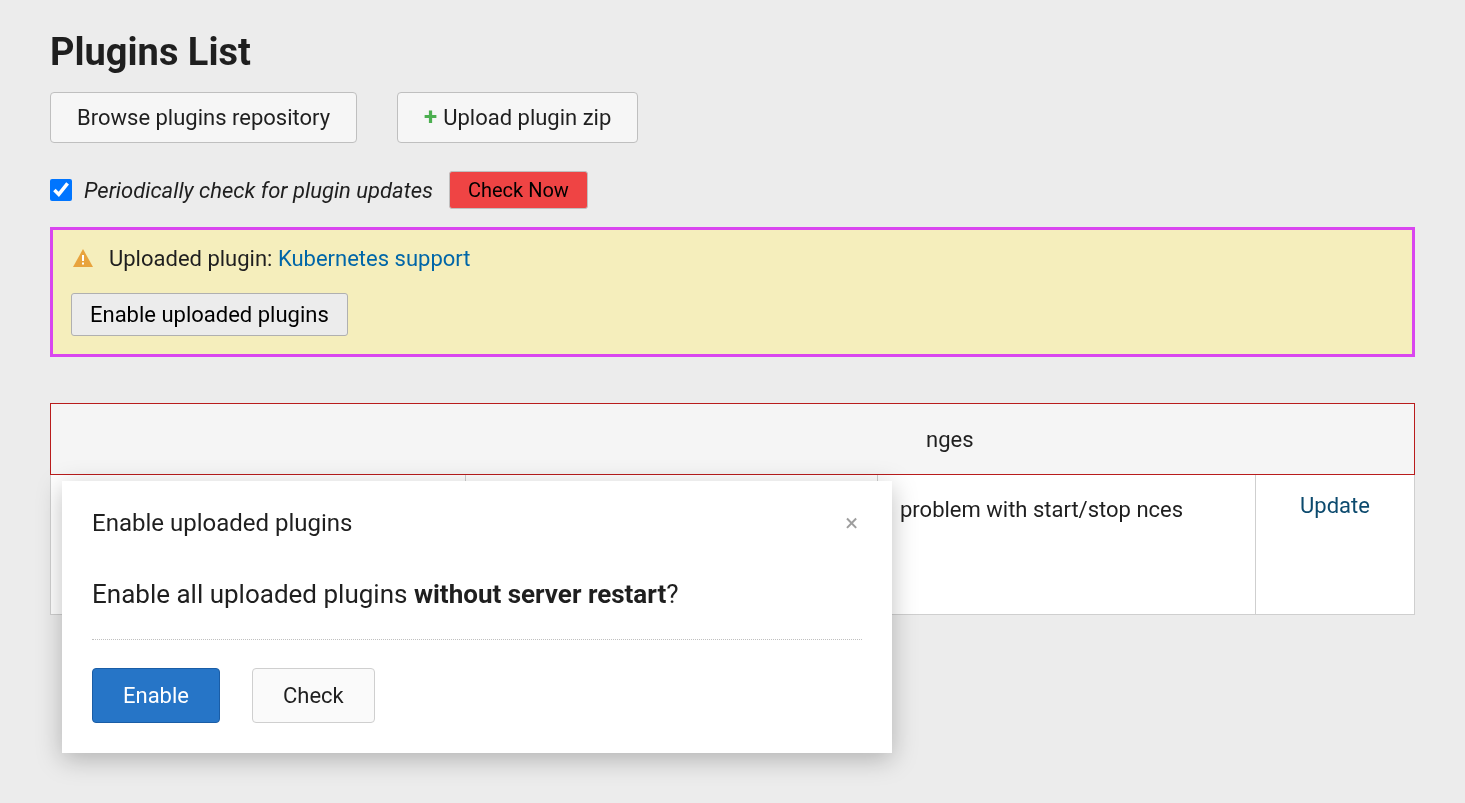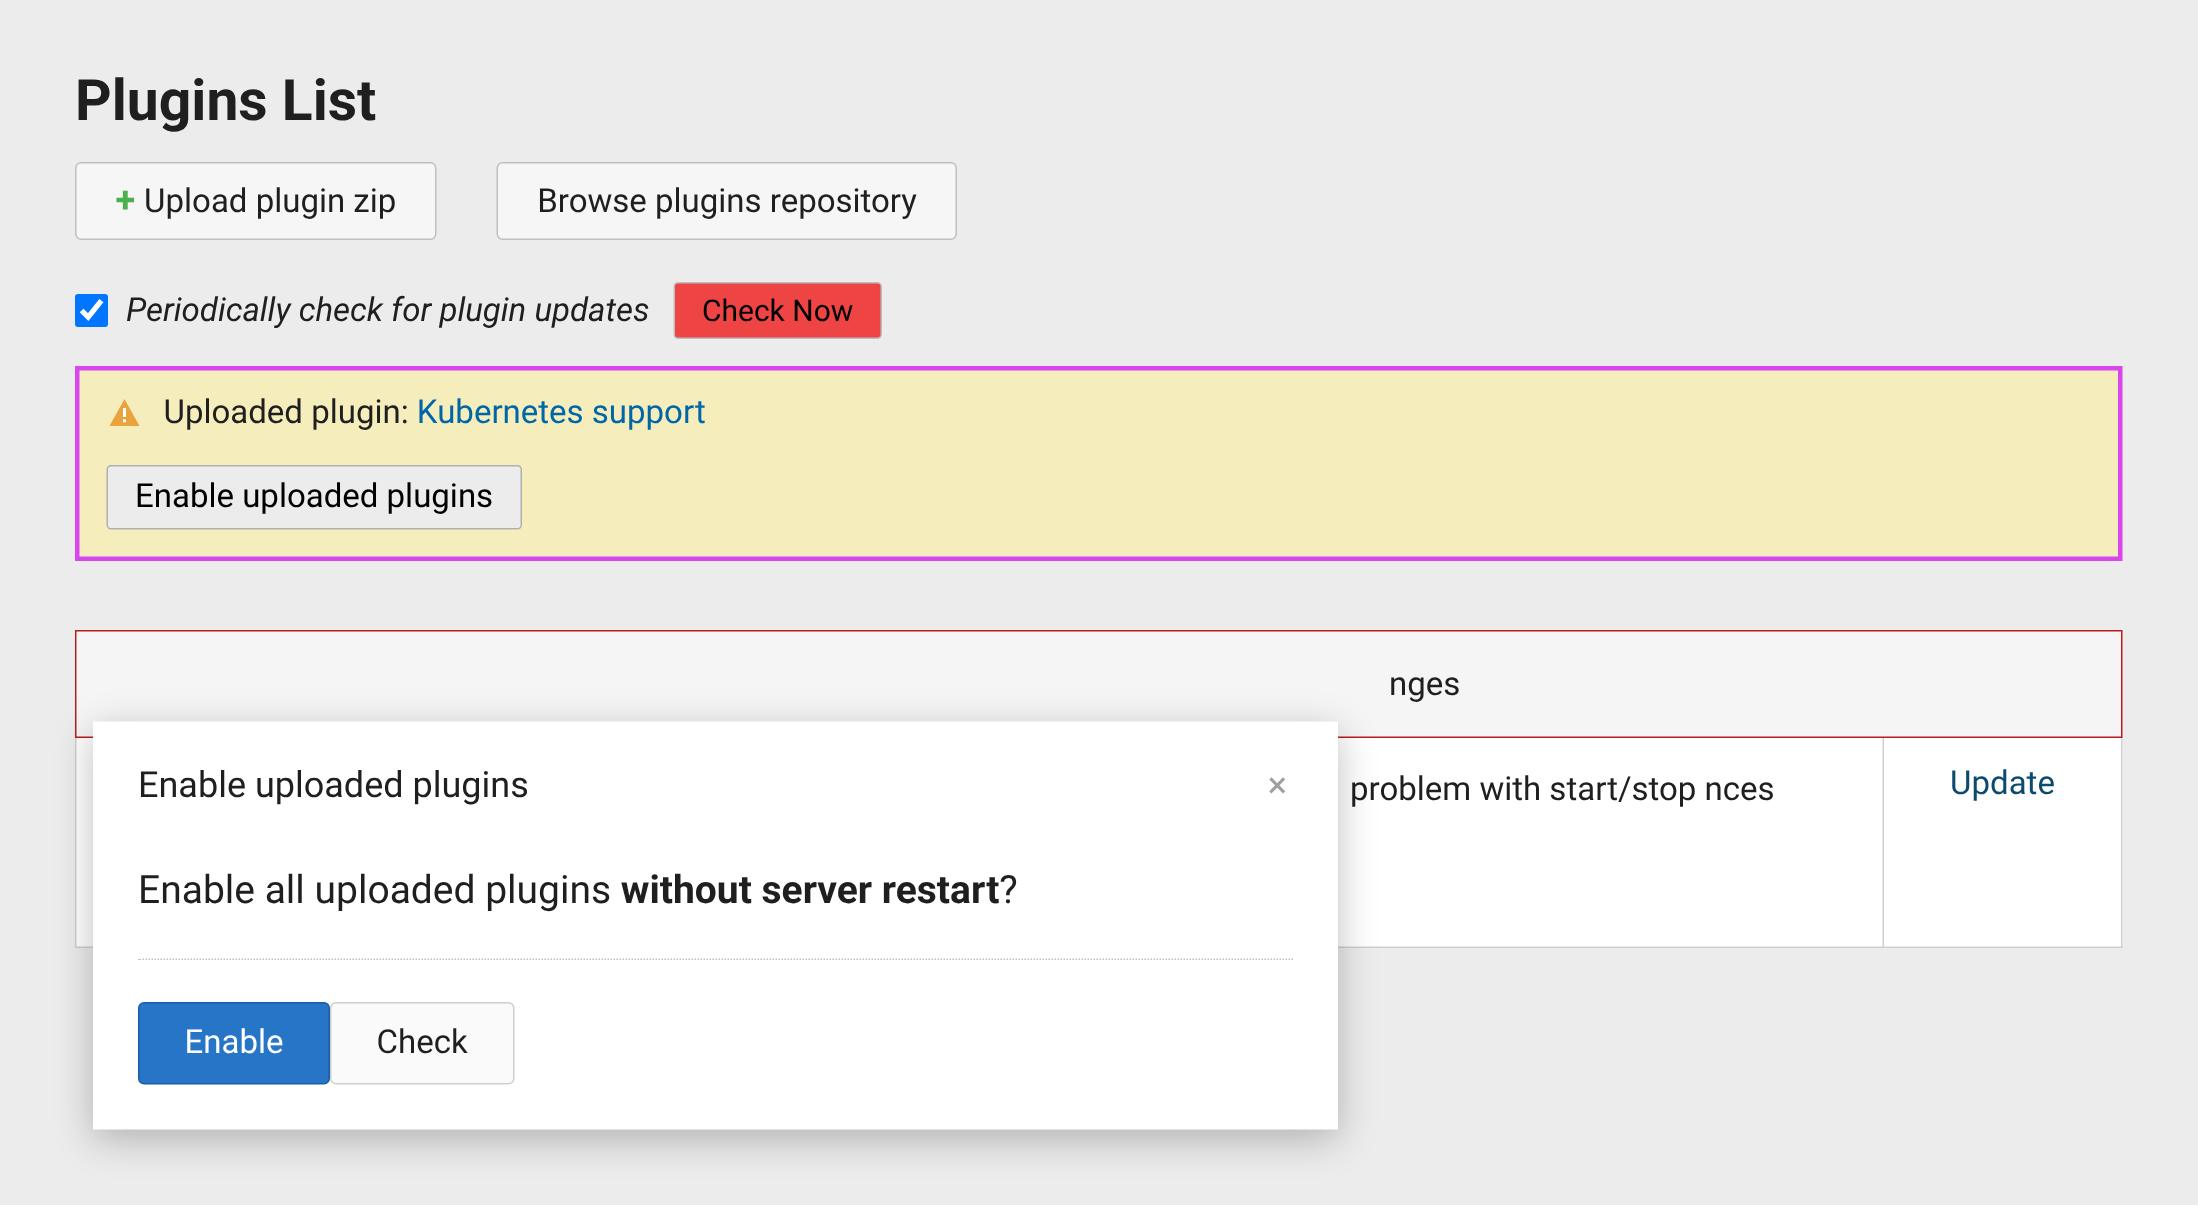--- a/index.html
+++ b/index.html
@@ -11,21 +11,21 @@
   font-family: -apple-system, BlinkMacSystemFont, "Segoe UI", Roboto, Helvetica, Arial, sans-serif;
   background: #ececec;
   color: #1f1f1f;
   font-size: 16px;
   width: 1465px;
   height: 803px;
   overflow: hidden;
   position: relative;
 }
 .page {
-  padding: 46px 50px 0 50px;
+  padding: 30px 50px 0 50px;
 }
 h1.page-title {
   font-size: 38px;
   font-weight: 700;
   color: #1f1f1f;
   margin-bottom: 18px;
 }
 .subtitle {
   font-size: 22px;
   color: #1f1f1f;
@@ -202,20 +202,21 @@
   color: #1f1f1f;
   padding-bottom: 30px;
   border-bottom: 1px dotted #c0c0c0;
   margin-bottom: 28px;
 }
 .modal-body .bold {
   font-weight: 700;
 }
 .modal-actions {
   display: flex;
+  gap: 32px;
 }
 .btn-primary {
   background: #2675c7;
   border: 1px solid #1a5da6;
   color: #fff;
   border-radius: 4px;
   font-size: 22px;
   padding: 14px 30px;
   cursor: pointer;
   font-family: inherit;
@@ -232,24 +233,24 @@
 }
 </style>
 </head>
 <body>
 
 <div class="page">
   <h1 class="page-title">Plugins List</h1>
 
 
   <div class="button-row">
+    <button class="std">Browse plugins repository</button>
     <button class="std">
       <span class="plus-icon">+</span><span>Upload plugin zip</span>
     </button>
-    <button class="std">Browse plugins repository</button>
   </div>
 
   <div class="check-row">
     <input type="checkbox" checked="" style="">
     <label>Periodically check for plugin updates</label>
     <button class="check-now-btn">Check Now</button>
   </div>
 
   <div class="notice">
     <div class="notice-top">

